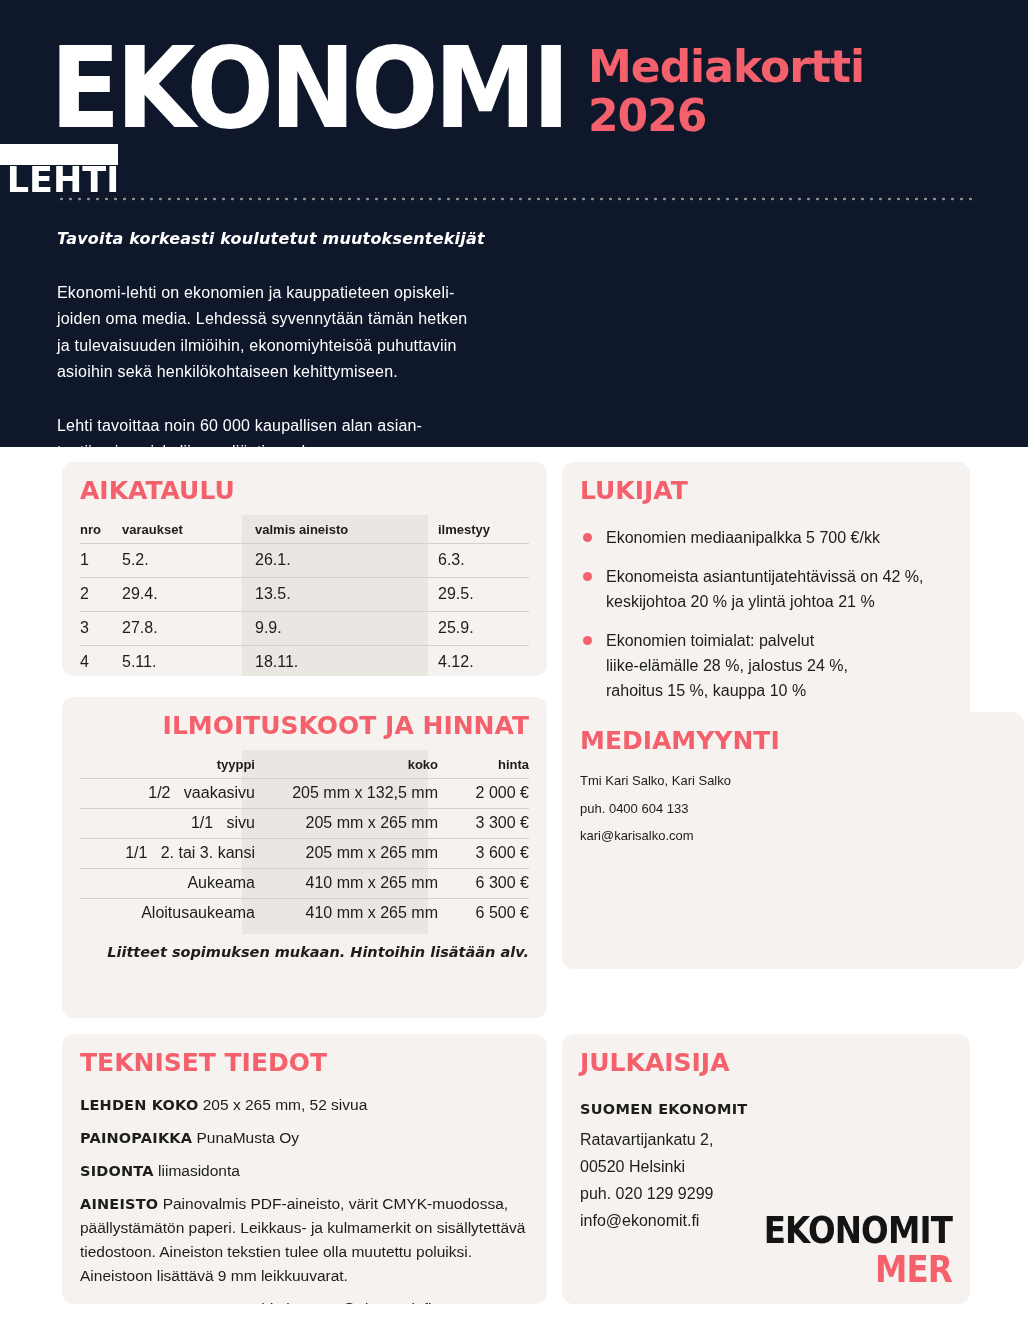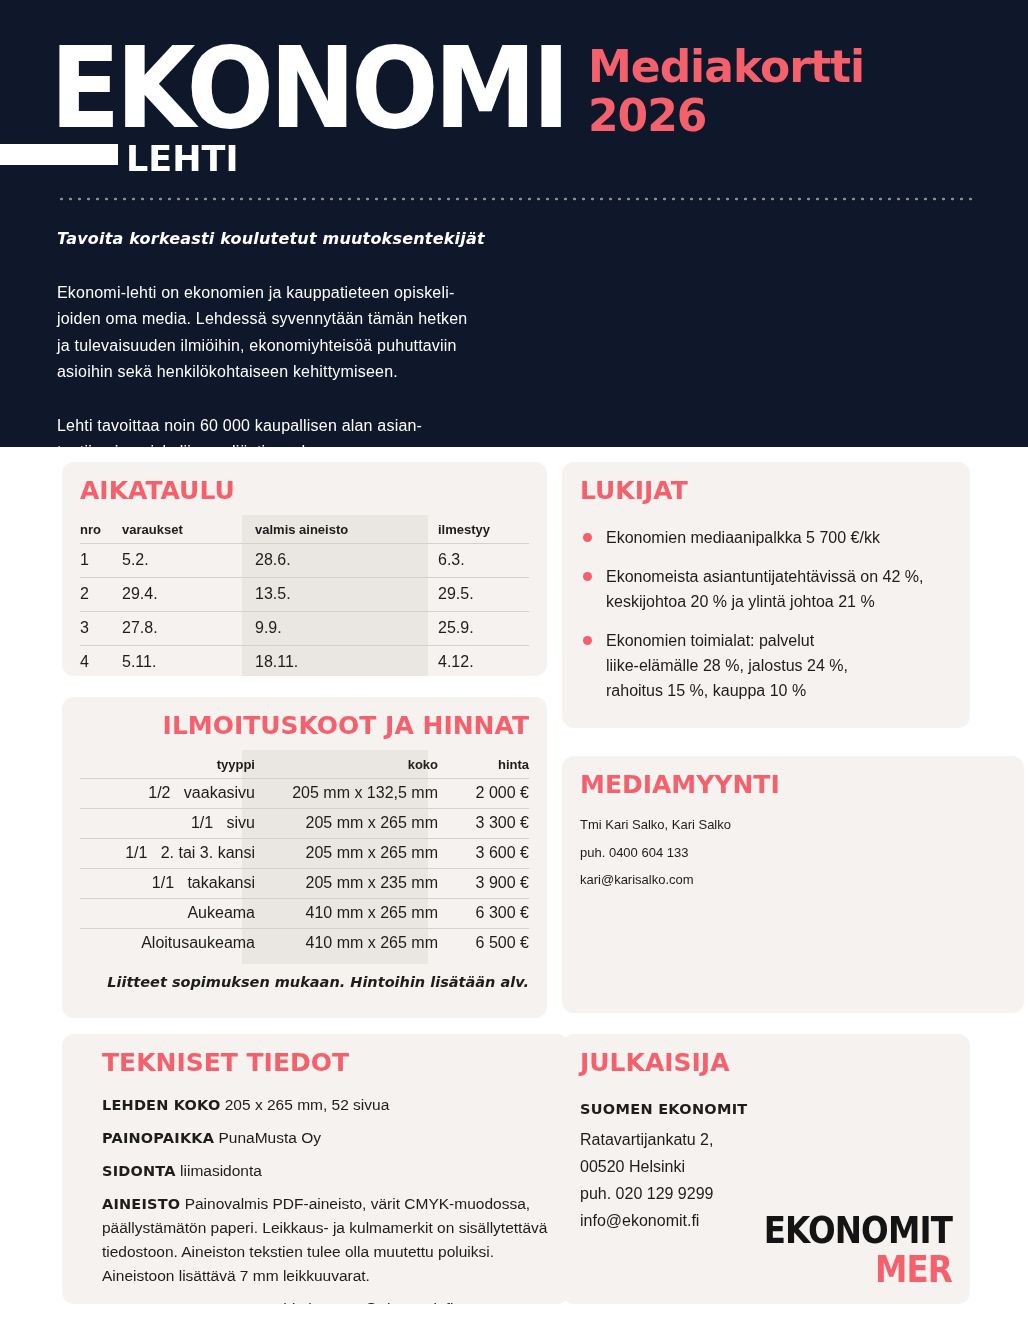--- a/index.html
+++ b/index.html
@@ -5,43 +5,43 @@
   html,body{margin:0;padding:0;background:#ffffff;}
   .page{position:relative;width:1028px;height:1335px;background:#ffffff;
         font-family:"Liberation Sans",sans-serif;color:#1d1d1b;overflow:hidden;}
 
   
   .hero{position:absolute;left:0;top:0;width:1028px;height:447px;background:#0f172a;}
   .logo-main{position:absolute;left:50px;top:32px;color:#ffffff;
              font-family:"DejaVu Sans",sans-serif;font-weight:bold;font-size:112px;
              line-height:1;letter-spacing:-5px;transform:scaleX(.92);transform-origin:left top;
              white-space:nowrap;}
-  .lehti-row{position:absolute;left:0;top:144px;display:flex;align-items:flex-start;}
+  .lehti-row{position:absolute;left:0;top:144px;display:flex;align-items:center;flex-direction:column;}
   .lehti-bar{width:118px;height:21px;background:#ffffff;margin-right:8px;}
   .lehti-text{color:#ffffff;font-family:"DejaVu Sans",sans-serif;font-weight:bold;
               font-size:35px;line-height:1;letter-spacing:0;margin-top:-2px;}
   .media-title{position:absolute;left:588px;top:42px;color:#f4606c;
                font-family:"DejaVu Sans",sans-serif;font-weight:bold;
                font-size:44px;line-height:49px;white-space:pre-line;letter-spacing:-1px;}
   .dotted{position:absolute;left:57px;top:197px;width:916px;height:4px;
           background-image:radial-gradient(circle,#8b8b8b 1.3px,transparent 1.6px);
           background-size:9px 4px;background-repeat:repeat-x;}
   .intro{position:absolute;left:57px;top:226px;width:478px;}
   .intro-heading{margin:0 0 16px;color:#f4606c;font-style:italic;font-weight:bold;
                  font-size:19px;letter-spacing:.2px;font-family:"DejaVu Sans",sans-serif;}
   .intro p{margin:0 0 27px;color:#ffffff;font-size:16px;line-height:26.5px;
            letter-spacing:.2px;white-space:pre-line;}
 
   
   .card{position:absolute;background:#f5f2ef;border-radius:12px;overflow:hidden;}
   #card-aikataulu{left:62px;top:462px;width:485px;height:214px;}
   #card-lukijat{left:562px;top:462px;width:408px;height:266px;}
   #card-hinnat{left:62px;top:697px;width:485px;height:321px;text-align:right;}
-  #card-mediamyynti{left:562px;top:756px;width:462px;height:257px;}
-  #card-tekniset{left:62px;top:1034px;width:485px;height:270px;padding-left:22px;}
+  #card-mediamyynti{left:562px;top:712px;width:462px;height:257px;}
+  #card-tekniset{left:62px;top:1034px;width:485px;height:270px;}
   #card-julkaisija{left:562px;top:1034px;width:408px;height:270px;}
   .card-heading{margin:15px 18px 0;color:#f4606c;font-family:"DejaVu Sans",sans-serif;
                 font-weight:bold;font-size:25px;line-height:28px;letter-spacing:0;}
 
   
   .tbl{position:relative;margin:10px 18px 0;}
   .hl{position:absolute;left:162px;top:0;width:186px;height:calc(100% + 6px);background:#eae6e2;}
   .thead,.trow{position:relative;display:grid;align-items:baseline;}
   .aik{grid-template-columns:42px 133px 183px 1fr;}
   .hin{grid-template-columns:175px 183px 1fr;}
@@ -105,21 +105,21 @@
       <div class="hl"></div>
       <div class="thead aik">
         <span>nro</span>
         <span>varaukset</span>
         <span>valmis aineisto</span>
         <span>ilmestyy</span>
       </div>
       <div class="trow aik">
         <span>1</span>
         <span>5.2.</span>
-        <span>28.6.</span>
+        <span>26.1.</span>
         <span>6.3.</span>
       </div>
       <div class="trow aik">
         <span>2</span>
         <span>29.4.</span>
         <span>13.5.</span>
         <span>29.5.</span>
       </div>
       <div class="trow aik">
         <span>3</span>
@@ -166,25 +166,20 @@
         <span class="pre">1/1   sivu</span>
         <span>205 mm x 265 mm</span>
         <span>3 300 €</span>
       </div>
       <div class="trow hin">
         <span class="pre">1/1   2. tai 3. kansi</span>
         <span>205 mm x 265 mm</span>
         <span>3 600 €</span>
       </div>
       <div class="trow hin">
-        <span class="pre">1/1   takakansi</span>
-        <span>205 mm x 235 mm</span>
-        <span>3 900 €</span>
-      </div>
-      <div class="trow hin">
         <span class="pre">Aukeama</span>
         <span>410 mm x 265 mm</span>
         <span>6 300 €</span>
       </div>
       <div class="trow hin">
         <span class="pre">Aloitusaukeama</span>
         <span>410 mm x 265 mm</span>
         <span>6 500 €</span>
       </div>
     </div>
@@ -197,21 +192,21 @@
 puh. 0400 604 133
 kari@karisalko.com</div>
   </div>
 
   <div class="card" id="card-tekniset">
     <div class="card-heading">TEKNISET TIEDOT</div>
     <div class="specs">
       <p class="spec"><b>LEHDEN KOKO</b> <span>205 x 265 mm, 52 sivua</span></p>
       <p class="spec"><b>PAINOPAIKKA</b> <span>PunaMusta Oy</span></p>
       <p class="spec"><b>SIDONTA</b> <span>liimasidonta</span></p>
-      <p class="spec"><b>AINEISTO</b> <span>Painovalmis PDF-aineisto, värit CMYK-muodossa, päällystämätön paperi. Leikkaus- ja kulmamerkit on sisällytettävä tiedostoon. Aineiston tekstien tulee olla muutettu poluiksi. Aineistoon lisättävä 7 mm leikkuuvarat.</span></p>
+      <p class="spec"><b>AINEISTO</b> <span>Painovalmis PDF-aineisto, värit CMYK-muodossa, päällystämätön paperi. Leikkaus- ja kulmamerkit on sisällytettävä tiedostoon. Aineiston tekstien tulee olla muutettu poluiksi. Aineistoon lisättävä 9 mm leikkuuvarat.</span></p>
       <p class="spec"><b>AINEISTON TOIMITUS</b> <span>ida.levanen@ekonomit.fi</span></p>
     </div>
   </div>
 
   <div class="card" id="card-julkaisija">
     <div class="card-heading">JULKAISIJA</div>
     <div class="org">SUOMEN EKONOMIT</div>
     <div class="addr">Ratavartijankatu 2,
 00520 Helsinki
 puh. 020 129 9299

